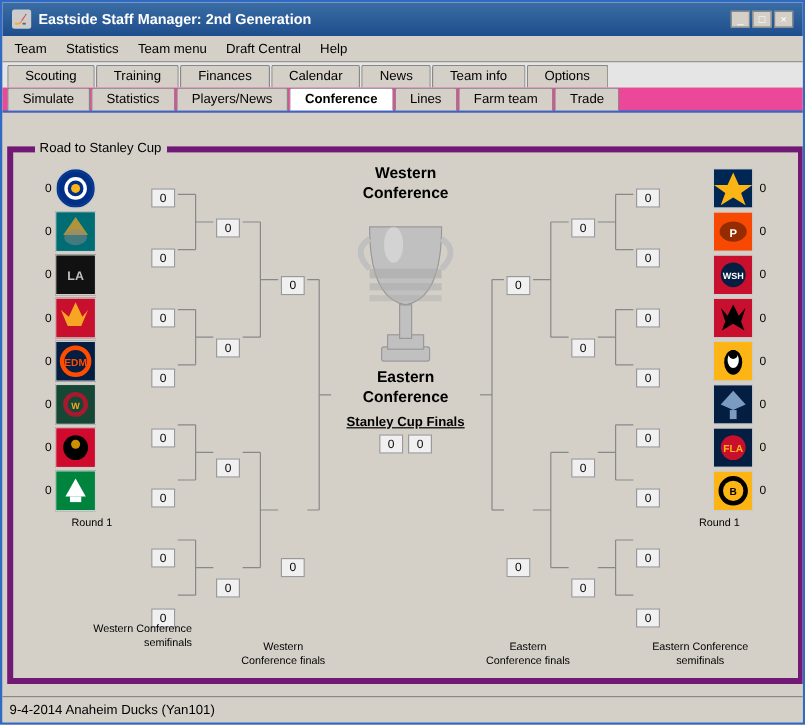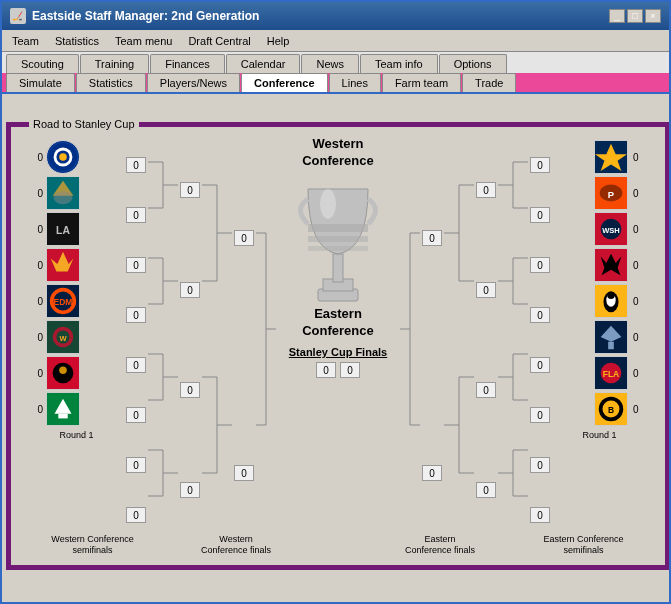--- a/index.html
+++ b/index.html
@@ -515,21 +515,24 @@
                   <circle cx="17" cy="17" r="9" fill="#fcb514"></circle>
                   <text x="17" y="21" text-anchor="middle" fill="#000" font-size="9" font-weight="bold">B</text>
                 </svg>
             </div>
           </div>
           <div style="font-size:9px; text-align:center; margin-top:2px; width:100%;">Round 1</div>
         </div>
 
       </div>
 
-      <div style="position:absolute; bottom:8px; left:14px; font-size:9px; text-align:center; width:135px; line-height:1.3;">Western Conference<br>semifinals</div>
+      <div style="position:absolute; bottom:23px; left:14px; font-size:9px; text-align:right; width:135px; line-height:1.3;">Western Conference<br>semifinals</div>
       <div style="position:absolute; bottom:8px; left:185px; font-size:9px; text-align:center; width:80px; line-height:1.3;">Western<br>Conference finals</div>
       <div style="position:absolute; bottom:8px; right:185px; font-size:9px; text-align:center; width:80px; line-height:1.3;">Eastern<br>Conference finals</div>
       <div style="position:absolute; bottom:8px; right:14px; font-size:9px; text-align:center; width:135px; line-height:1.3;">Eastern Conference<br>semifinals</div>
 
     </fieldset>
   </div>
 
+  <div class="status-bar">
+    <span>9-4-2014 Anaheim Ducks (Yan101)</span>
+  </div>
 </div>
 
 </body></html>

